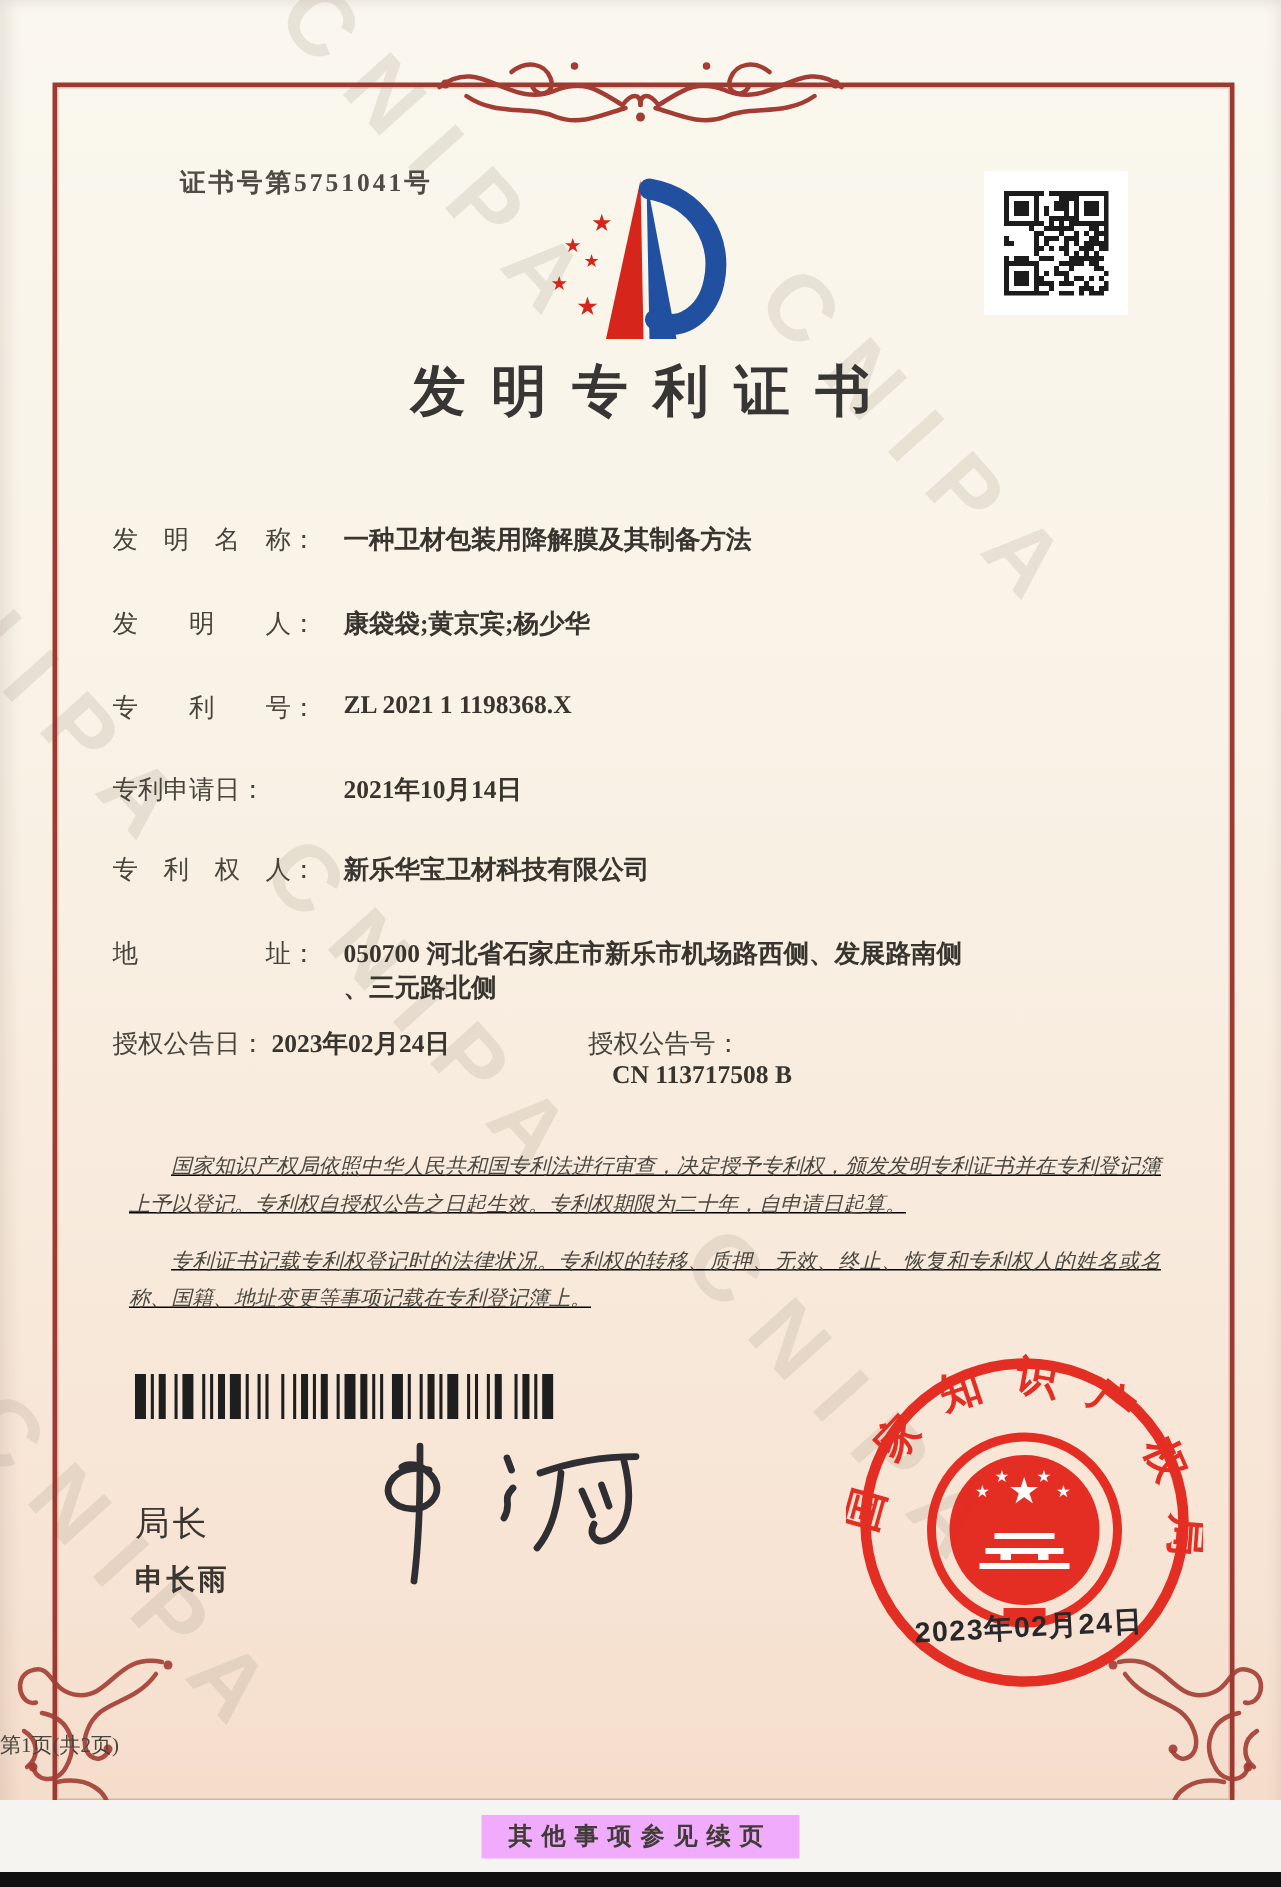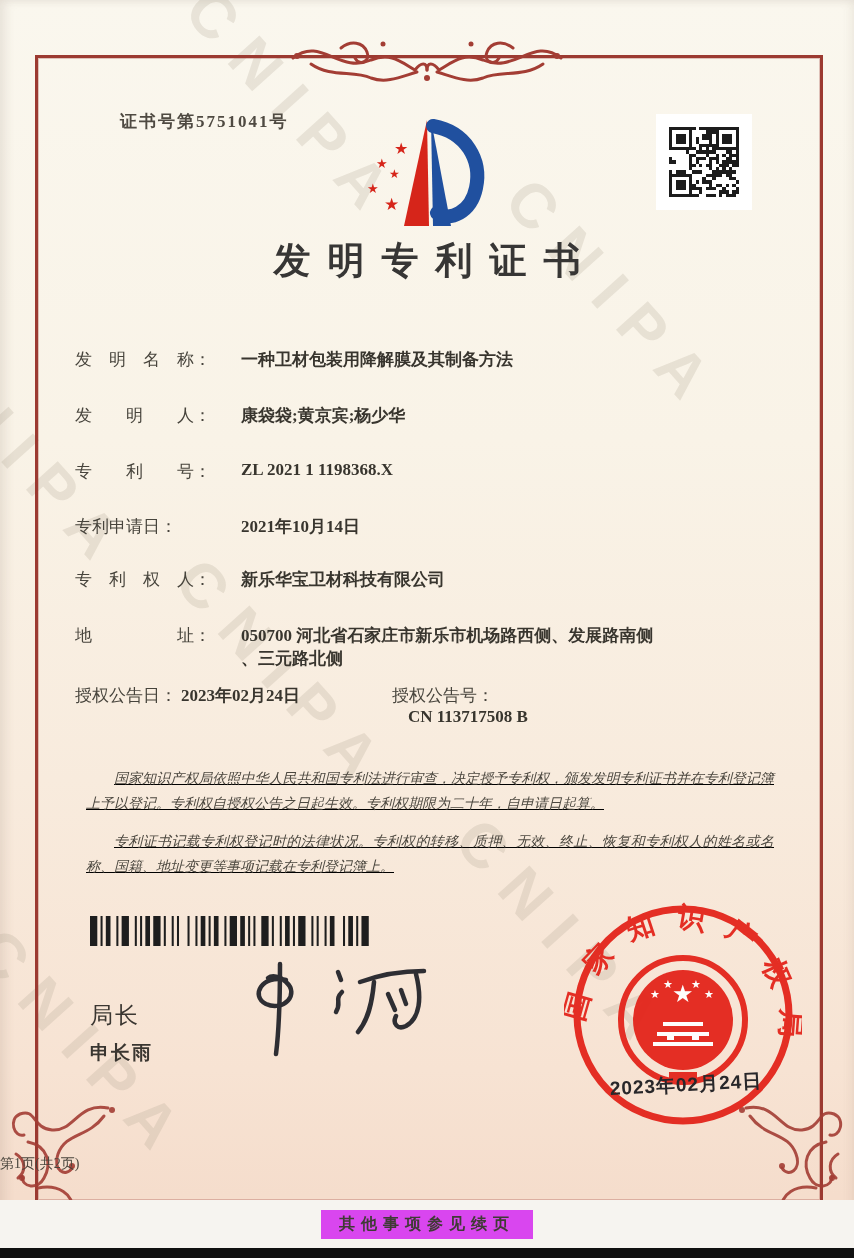--- a/index.html
+++ b/index.html
@@ -20,41 +20,41 @@
   .cert-no{position:absolute;left:72px;top:110px;font-size:17px;letter-spacing:2px;
            color:#4f4a42;font-weight:600;z-index:4;margin-left:48px;}
   .logo{position:absolute;left:352px;top:110px;z-index:4;}
   .qr-box{position:absolute;left:656px;top:114px;width:96px;height:96px;background:#fff;
           display:flex;align-items:center;justify-content:center;z-index:4;}
   .title{position:absolute;left:0;top:236px;width:100%;text-align:center;font-size:37px;
          font-weight:700;letter-spacing:17px;text-indent:17px;color:#373635;z-index:4;}
   .rows{position:absolute;left:75px;top:0;width:700px;z-index:4;}
   .row{position:absolute;display:flex;font-size:17px;color:#3e3b34;}
   .row .lbl{display:inline-block;width:146px;flex:0 0 146px;color:#47443c;font-weight:500;}
-  .row .val{font-weight:600;color:#38352e;margin-left:20px;}
+  .row .val{font-weight:600;color:#38352e;margin-left:8px;}
   .row .val .l2{display:block;}
   .grant-right{margin-left:92px;display:flex;flex-direction:column;}
   .paras{position:absolute;left:86px;top:766px;width:688px;z-index:4;text-decoration:underline;}
   .paras p{margin:0 0 13px 0;font-size:14px;line-height:25px;text-indent:2em;
            color:#4b473f;text-align:justify;font-style:italic;}
   .barcode{position:absolute;left:90px;top:916px;z-index:4;}
   .officer-title{position:absolute;left:90px;top:1000px;font-size:23px;font-weight:400;
                  color:#3a3631;letter-spacing:2px;z-index:4;}
   .officer-name{position:absolute;left:90px;top:1040px;font-size:19px;font-weight:700;
                 color:#3a3631;letter-spacing:2px;z-index:4;}
   .signature{position:absolute;left:238px;top:958px;z-index:4;}
   .seal{position:absolute;left:564px;top:896px;z-index:5;opacity:.95;}
   .seal-date{position:absolute;left:586px;top:1072px;width:200px;text-align:center;
              font-size:19px;font-weight:700;color:#28272a;letter-spacing:1px;
              transform:rotate(-3deg);z-index:6;font-family:"Liberation Sans","DejaVu Sans",sans-serif;}
   .page-info{position:absolute;left:0;top:1155px;width:100%;font-size:14px;
              color:#49443c;z-index:4;}
   .bottom-strip{position:absolute;left:0;top:1200px;width:100%;height:48px;
                 background:#f6f4f0;z-index:4;display:flex;align-items:center;justify-content:center;}
-  .bottom-strip .note{background:#d946ef;padding:4px 18px;font-size:16px;letter-spacing:6px;
+  .bottom-strip .note{background:#f0abfc;padding:4px 18px;font-size:16px;letter-spacing:6px;
                       color:#3f3b35;font-weight:600;}
   .black-bar{position:absolute;left:0;top:1248px;width:100%;height:10px;background:#101010;z-index:7;}
 </style>
 </head>
 <body>
 
 <div class="page">
 
   <div class="wm" style="left:150px;top:70px">CNIPA</div>
   <div class="wm" style="left:470px;top:260px">CNIPA</div>

